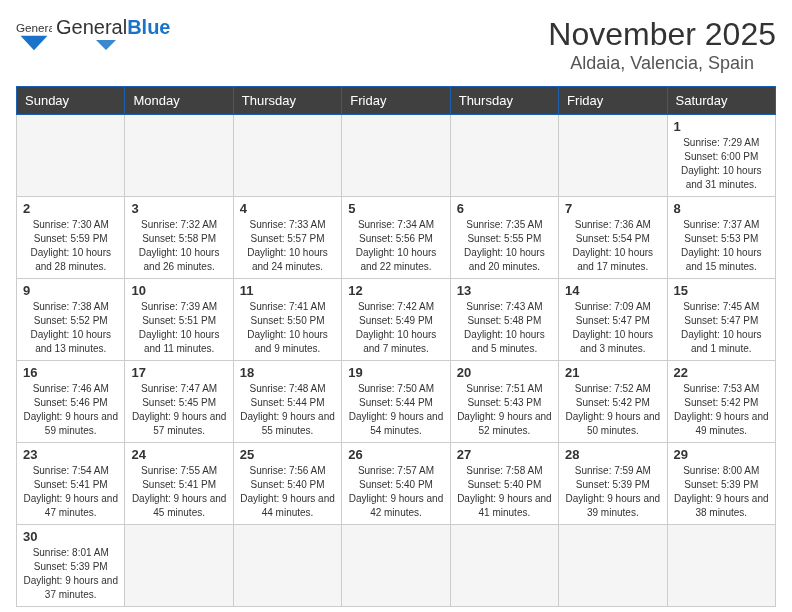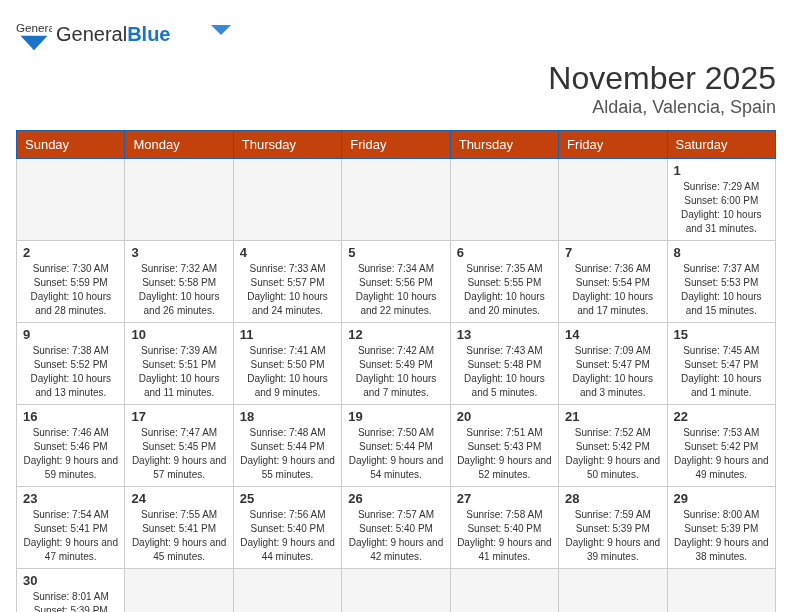--- a/index.html
+++ b/index.html
@@ -19,39 +19,38 @@
     .logo {
       display: flex;
       align-items: center;
       gap: 4px;
     }
     .logo-icon {
       width: 36px;
       height: 36px;
     }
     .title-block {
-      text-align: right;
-      margin-top: 44px;
+      text-align: center;
     }
     .month-title {
       font-size: 32px;
       color: #333;
       font-weight: normal;
     }
     .location {
       font-size: 18px;
       color: #555;
     }
     .calendar {
       width: 100%;
       border-collapse: collapse;
       border: 1px solid #ccc;
     }
     .calendar th {
-      background-color: #c2410c;
+      background-color: #404040;
       color: #fff;
       text-align: left;
       padding: 6px 8px;
       font-size: 13px;
       font-weight: normal;
       border: 1px solid #1a5fb0;
     }
     .calendar td {
       vertical-align: top;
       border: 1px solid #ccc;
@@ -82,21 +81,21 @@
 </head>
 <body>
 
 <div class="header">
   <div class="logo">
     <svg class="logo-icon" viewBox="0 0 40 40" xmlns="http://www.w3.org/2000/svg">
       <text x="0" y="18" font-size="13" font-family="Arial" fill="#333" font-weight="normal">General</text>
       <polygon points="5,22 20,38 35,22" fill="#1a73c8"></polygon>
       <text x="0" y="20" font-size="13" font-family="Arial" fill="#1a73c8" font-weight="bold"></text>
     </svg>
-    <div style="display:flex; flex-direction:row; line-height:1.1;">
+    <div style="display:flex; flex-direction:column; line-height:1.1;">
       <span style="font-size:20px; color:#333;">
         General<span style="color:#1a73c8; font-weight:bold;">Blue</span>
       </span>
       <svg width="60" height="14" viewBox="0 0 60 14">
         <polygon points="0,2 40,2 50,12 60,2" fill="#1a73c8" opacity="0.85"></polygon>
       </svg>
     </div>
   </div>
   <div class="title-block">
     <div class="month-title">November 2025</div>

